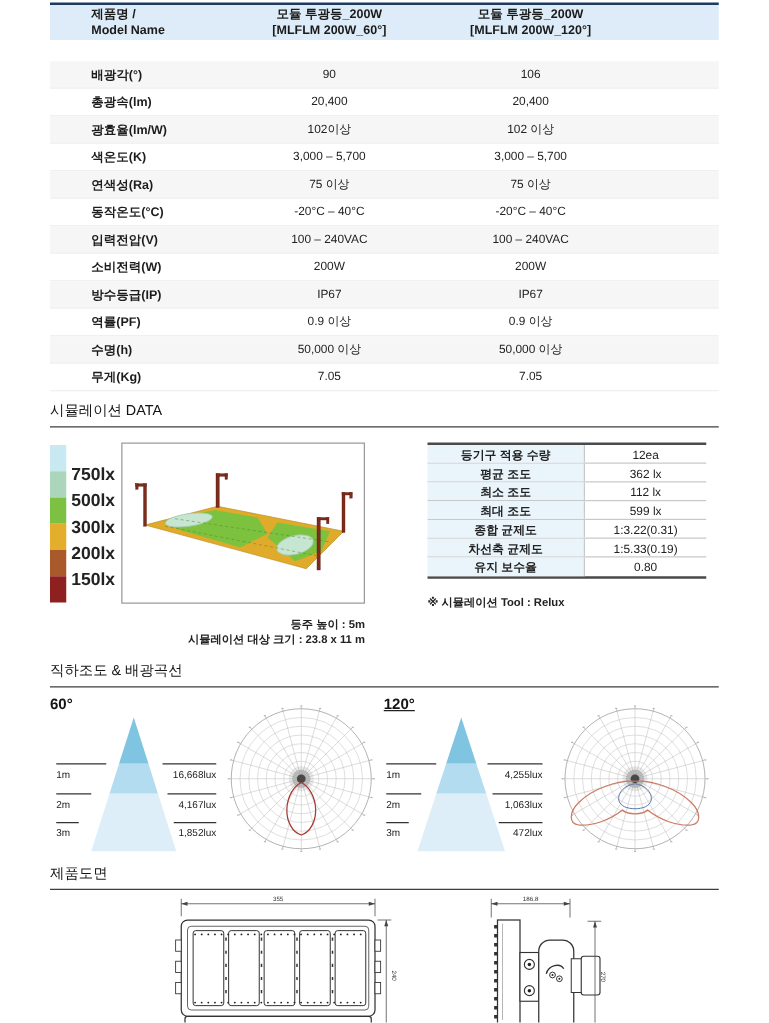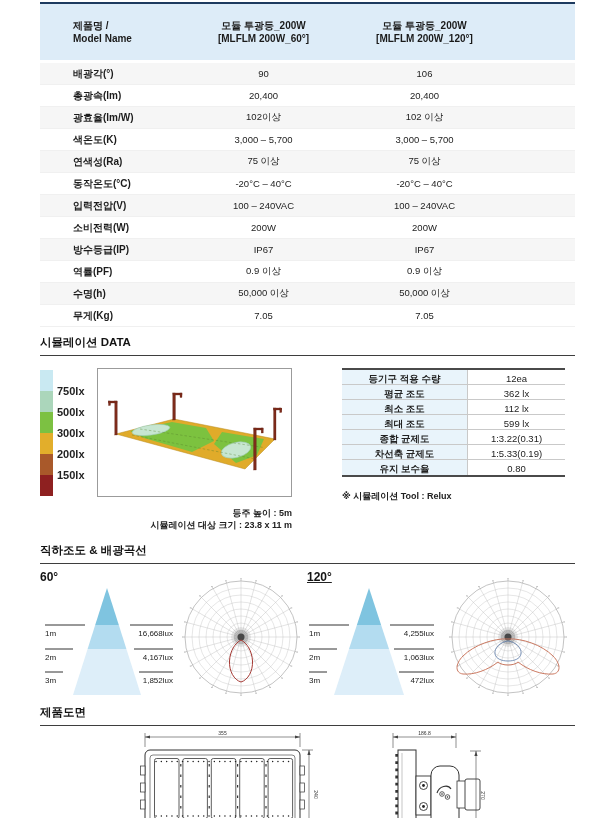--- a/index.html
+++ b/index.html
@@ -1,38 +1,38 @@
 <!DOCTYPE html>
 <html><head>
 <meta charset="utf-8">
 <style>
   html,body{margin:0;padding:0;width:615px;height:818px;overflow:hidden;background:#fff;
     font-family:"Liberation Sans","DejaVu Sans",sans-serif;color:#222;}
   .content{width:535px;margin-left:40px;}
   
   .spec-table{margin-top:2px;border-top:2px solid #1d3a5f;}
   .row{display:flex;align-items:center;}
-  .spec-header{background:#ddecf8;height:56px;margin-bottom:3px;font-weight:600;font-size:10px;line-height:13px;color:#1a1a1a;}
+  .spec-header{background:#ddecf8;height:28px;margin-bottom:17px;font-weight:600;font-size:10px;line-height:13px;color:#1a1a1a;}
   .c-label{width:135px;padding-left:33px;box-sizing:border-box;}
   .c-v1{width:177px;text-align:center;}
   .c-v2{width:145px;text-align:center;}
   .spec-row{height:22px;font-size:9.5px;border-bottom:1px solid #f0f0f0;box-sizing:border-box;}
   .spec-body .spec-row:nth-child(odd){background:#f6f6f6;}
   .spec-row .c-label{font-weight:600;font-size:10px;color:#1c1c1c;}
   
-  .section-title{font-size:11.5px;font-weight:bold;color:#131313;padding-bottom:5px;border-bottom:1.5px solid #3e3e3e;}
+  .section-title{font-size:11.5px;font-weight:normal;color:#131313;padding-bottom:5px;border-bottom:1.5px solid #3e3e3e;}
   .t-sim{margin-top:8px;}
   .t-ph{margin-top:12px;}
   .t-dr{margin-top:9px;}
   
   .sim-flex{display:flex;margin-top:12px;}
   .legend{width:57px;position:relative;margin-top:2px;}
   .legend-bar{width:13px;}
   .legend-bar div{width:13px;height:21px;}
-  .legend-label{position:absolute;left:17px;font-size:11px;font-weight:600;color:#222;}
+  .legend-label{position:absolute;left:17px;font-size:14px;font-weight:600;color:#222;}
   .map-box{width:193px;height:127px;border:1px solid #9b9b9b;box-sizing:content-box;}
   .sim-right{margin-left:50px;width:223px;}
   .sim-table{border-top:2px solid #4a4a4a;border-bottom:2px solid #4a4a4a;}
   .sim-row{display:flex;height:15px;border-bottom:1px solid #c9c9c9;box-sizing:border-box;}
   .sim-table .sim-row:last-child{border-bottom:none;}
   .sim-label{width:125px;background:#e9f4fb;text-align:center;line-height:18px;font-weight:600;font-size:9.5px;}
   .sim-value{flex:1;text-align:center;line-height:18px;font-size:9.5px;border-left:1px solid #c9c9c9;}
   .sim-note{margin-top:13px;font-size:9px;font-weight:700;}
   .map-caption{width:252px;text-align:right;font-size:9px;font-weight:700;line-height:12px;margin-top:4px;}
   

